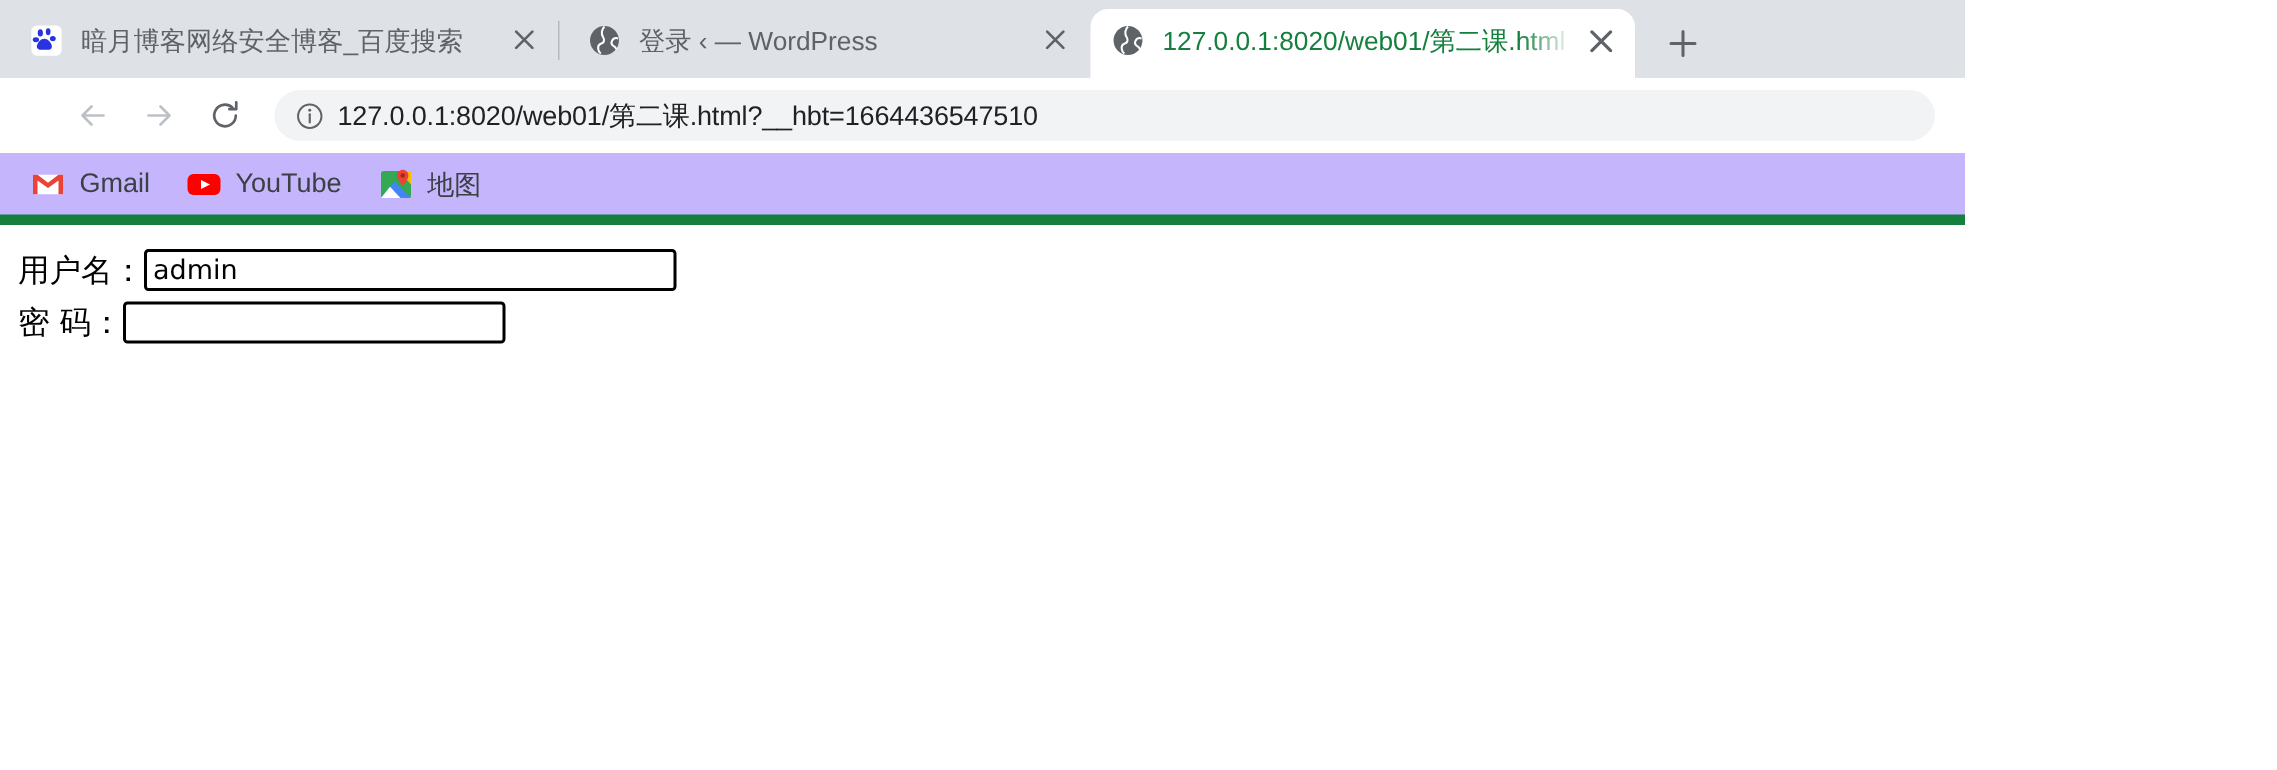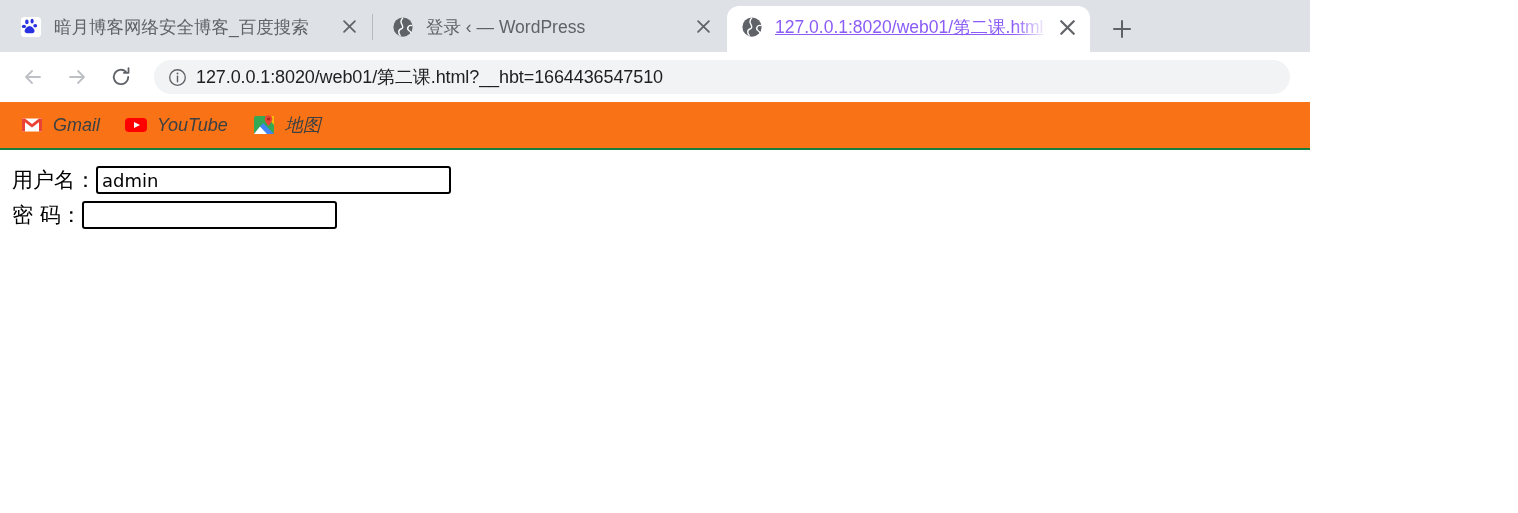--- a/index.html
+++ b/index.html
@@ -60,24 +60,23 @@
   }
   .tab-title {
     font-size: 17.5px;
     color: #5f6368;
     white-space: nowrap;
     overflow: hidden;
     flex: 1 1 auto;
     line-height: 22px;
   }
   .tab.active .tab-title {
-    color: #8b5cf6;
+    color: #15803d;
     -webkit-mask-image: linear-gradient(to right, #000 0, #000 calc(100% - 34px), transparent 100%);
     mask-image: linear-gradient(to right, #000 0, #000 calc(100% - 34px), transparent 100%);
-    text-decoration: underline;
   }
   .tab-close {
     width: 30px;
     height: 30px;
     flex: 0 0 30px;
     margin-right: 8px;
     margin-left: 4px;
     display: flex;
     align-items: center;
     justify-content: center;
@@ -103,20 +102,21 @@
 
   
   .toolbar {
     height: 50px;
     background: #ffffff;
     display: flex;
     align-items: center;
     flex: 0 0 auto;
     padding: 0 14px;
     box-sizing: border-box;
+    margin-left: 29px;
   }
   .navbtn {
     width: 38px;
     height: 38px;
     display: flex;
     align-items: center;
     justify-content: center;
     flex: 0 0 38px;
     border-radius: 50%;
     margin-right: 6px;
@@ -147,28 +147,27 @@
     color: #202124;
     white-space: nowrap;
     overflow: hidden;
     letter-spacing: -0.1px;
     font-family: "Liberation Sans", "DejaVu Sans", sans-serif;
   }
 
   
   .bookmarks {
     height: 48px;
-    background: #f97316;
+    background: #c4b5fd;
     display: flex;
     align-items: center;
     flex: 0 0 auto;
     padding: 0 10px;
     box-sizing: border-box;
-    border-bottom: 2px solid #15803d;
-    font-style: italic;
+    border-bottom: 7px solid #15803d;
   }
   .bm {
     display: flex;
     align-items: center;
     height: 32px;
     padding: 0 10px;
     border-radius: 4px;
     margin-right: 4px;
   }
   .bm-icon {

